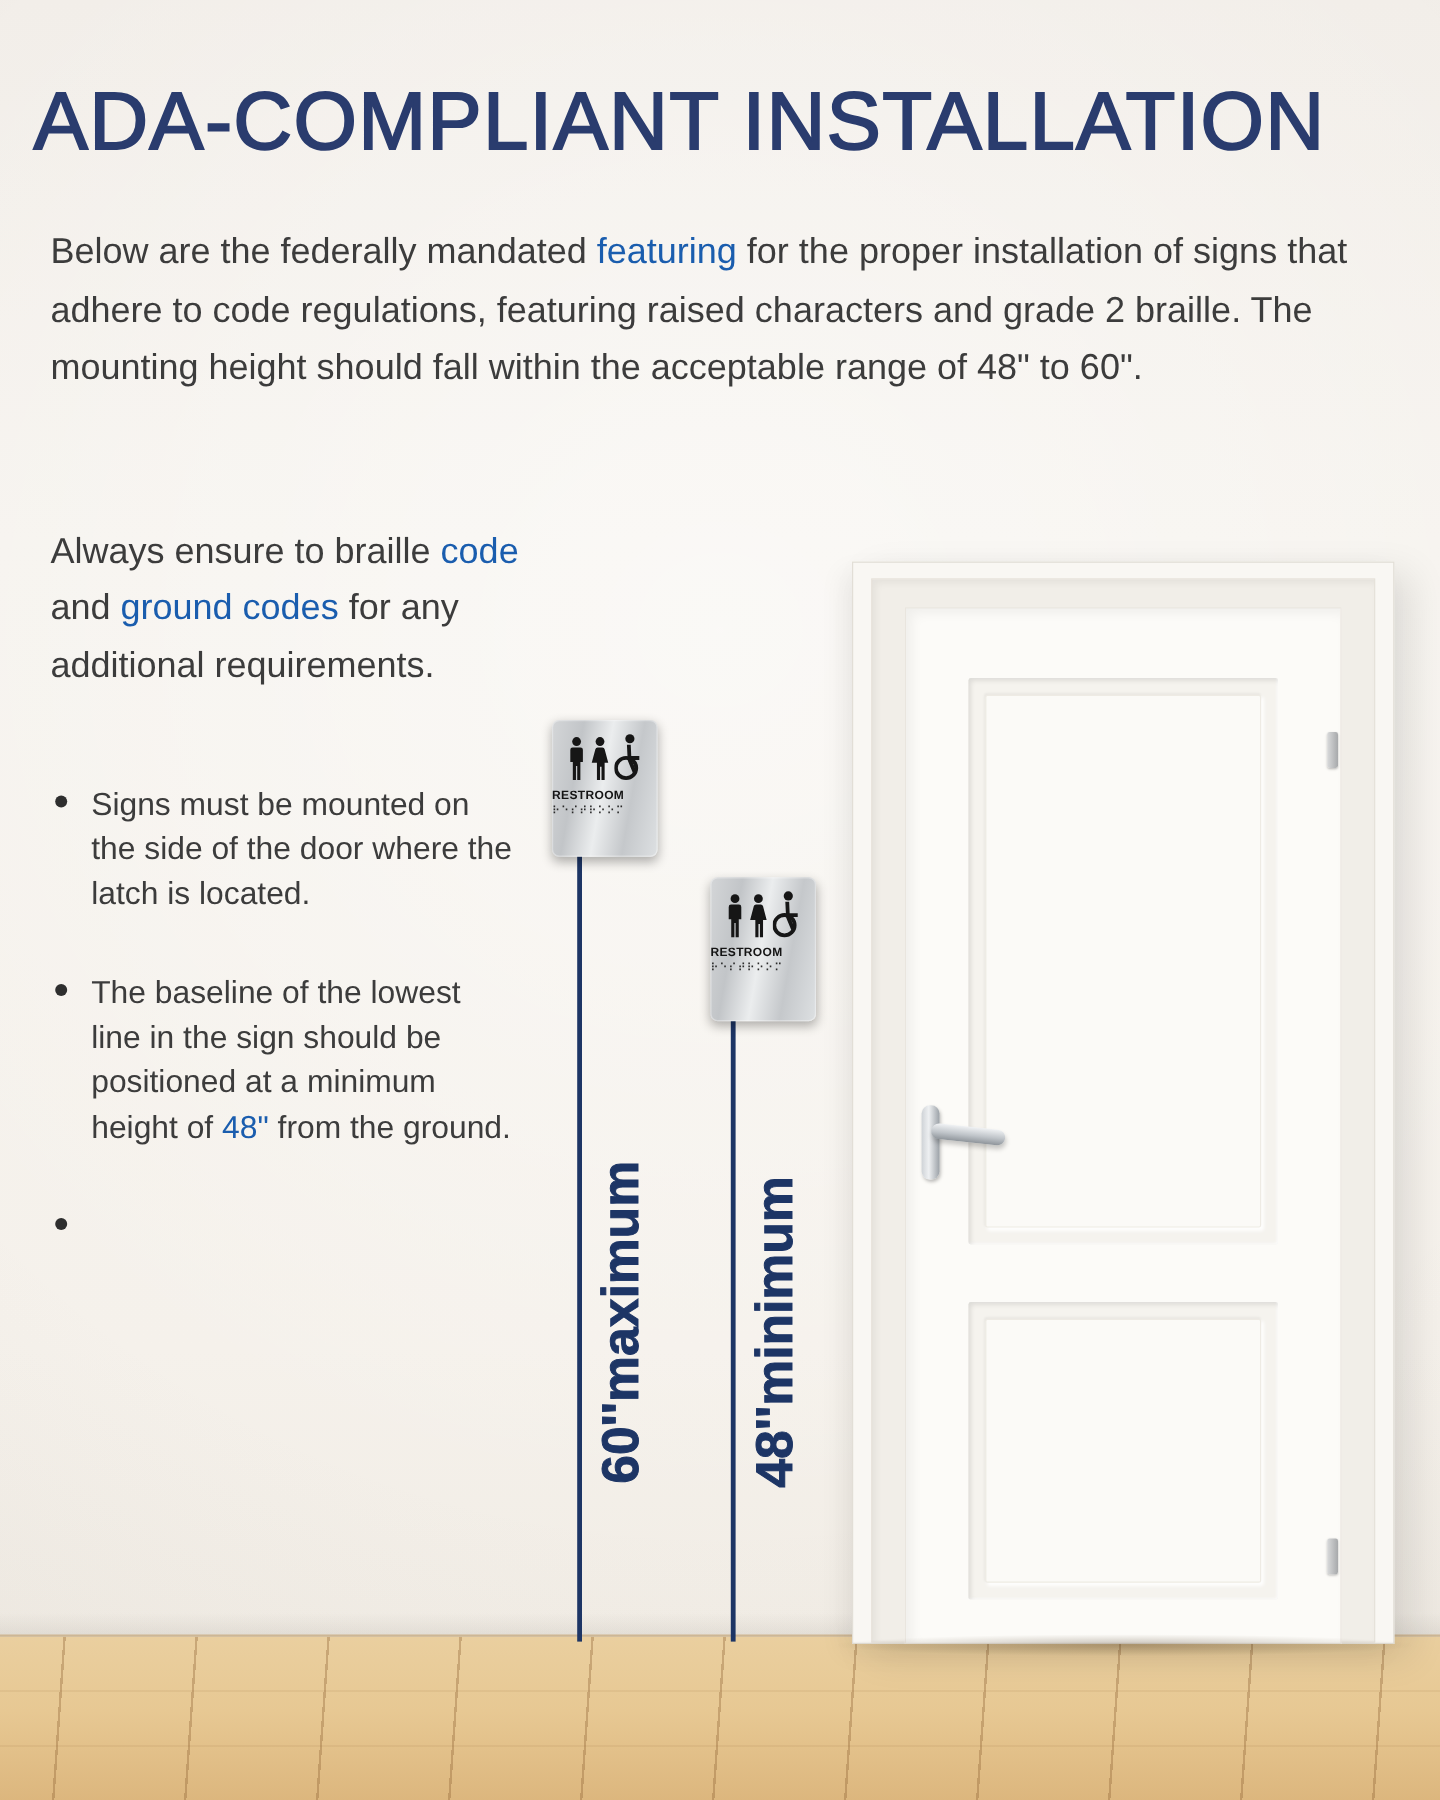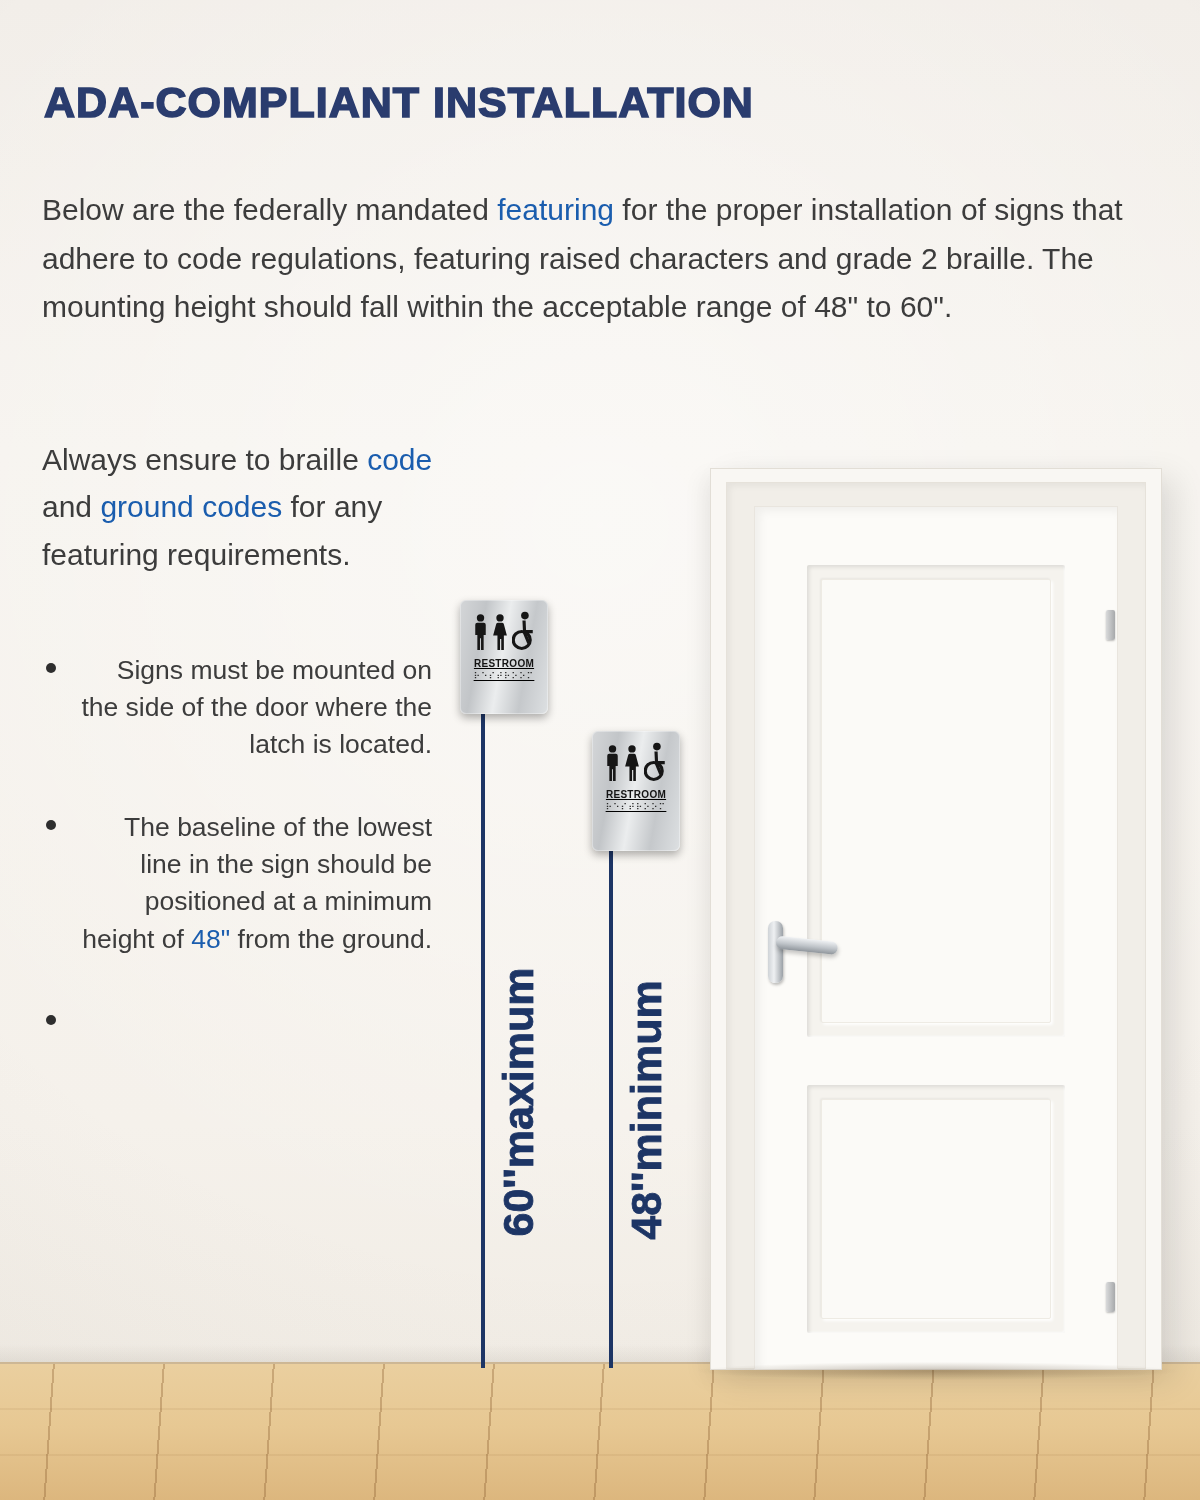--- a/index.html
+++ b/index.html
@@ -7,36 +7,36 @@
     position:relative; width:1200px; height:1500px; overflow:hidden;
     font-family:"Liberation Sans", sans-serif;
     background: linear-gradient(180deg, #f2eee9 0%, #f6f3ee 30%, #f5f1eb 75%, #efeae2 100%);
   }
   .wall { position:absolute; inset:0;
     background: radial-gradient(120% 90% at 50% 35%, rgba(255,255,255,0.5) 0%, rgba(255,255,255,0) 55%, rgba(120,110,95,0.08) 100%);
   }
 
   
   .title {
-    position:absolute; left:28px; top:62px; margin:16px; width:1150px;
-    font-size:43px; font-weight:bold; color:#2a3c6e; letter-spacing:1px;
+    position:absolute; left:28px; top:62px; margin:0; width:1150px;
+    font-size:68px; font-weight:normal; color:#2a3c6e; letter-spacing:1px;
     -webkit-text-stroke:1.6px #2a3c6e; white-space:nowrap;
   }
   .intro {
     position:absolute; left:42px; top:186px; width:1105px; margin:0;
     font-size:30px; line-height:1.62; color:#3c3c3c;
   }
   .consult {
     position:absolute; left:42px; top:436px; width:424px; margin:0;
     font-size:30px; line-height:1.58; color:#3c3c3c;
   }
   .hl { color:#1a5dae; }
 
   .bullets { position:absolute; left:46px; top:652px; width:410px; margin:0; padding:0; list-style:none; }
-  .bullet { display:flex; margin-bottom:46px;text-align:right; }
+  .bullet { display:flex; margin-bottom:46px; }
   .dot { flex:0 0 auto; width:10px; height:10px; border-radius:50%; background:#2e2e2e; margin:11px 20px 0 0; }
   .btext { font-size:26.5px; line-height:1.4; color:#3c3c3c; width:356px; }
 
   
   .floor {
     position:absolute; left:0; top:1362px; width:1200px; height:138px;
     background: linear-gradient(180deg, #eacf9f 0%, #e7c893 45%, #dcb67d 100%);
     border-top:2px solid #cdb795; overflow:hidden;
   }
   .planks {
@@ -109,25 +109,24 @@
     position:absolute; width:300px; height:50px; transform:rotate(-90deg);
     font-size:43px; font-weight:bold; color:#1d3565; -webkit-text-stroke:0.8px #1d3565;
     text-align:center; line-height:50px; white-space:nowrap;
   }
   .label-60 { left:368px; top:1077px; }
   .label-48 { left:496px; top:1085px; }
 
   
   .sign {
     position:absolute; width:88px; box-sizing:border-box; border-radius:6px;
-    padding:9px 0 6px; text-align:center;
+    padding:9px 0 6px; text-align:left;
     background: linear-gradient(100deg,#d4d6d8 0%,#c2c5c8 25%,#ebedee 48%,#c5c8cb 72%,#dde0e2 100%);
     box-shadow: 0 4px 9px rgba(0,0,0,0.30), inset 0 0 0 1px rgba(255,255,255,0.35);
     z-index:3;
-    text-decoration:underline;
   }
   .sign-a { left:460px; top:600px; height:114px; }
   .sign-b { left:592px; top:731px; height:120px; }
   .sign-icons { display:flex; justify-content:center; align-items:flex-end; gap:3px; height:42px; margin-top:1px; }
   .ic { fill:#161616; }
   .ic-man { height:38px; }
   .ic-woman { height:38px; }
   .ic-wheel { height:41px; }
   .ic-wheel circle.rim { fill:none; stroke:#161616; stroke-width:4.5; }
   .sign-label { font-size:10px; font-weight:bold; letter-spacing:0.3px; color:#141414; margin-top:6px; }
@@ -201,21 +200,21 @@
       </svg>
     </div>
     <div class="sign-label">RESTROOM</div>
     <div class="braille">⠗⠑⠎⠞⠗⠕⠕⠍</div>
   </div>
 
   <h1 class="title">ADA-COMPLIANT INSTALLATION</h1>
 
   <p class="intro"><span>Below are the federally mandated </span><span class="hl">featuring</span><span> for the proper installation of signs that adhere to code regulations, featuring raised characters and grade 2 braille. The mounting height should fall within the acceptable range of 48" to 60".</span></p>
 
-  <p class="consult"><span>Always ensure to braille </span><span class="hl">code</span><span> and </span><span class="hl">ground codes</span><span> for any featuring requirements.</span></p>
+  <p class="consult"><span>Always ensure to braille </span><span class="hl">code</span><span> and </span><span class="hl">ground codes</span><span> for any additional requirements.</span></p>
 
   <ul class="bullets">
     <li class="bullet">
       <span class="dot"></span>
       <span class="btext"><span>Signs must be mounted on the side of the door where the latch is located.</span></span>
     </li>
     <li class="bullet">
       <span class="dot"></span>
       <span class="btext"><span>The baseline of the lowest line in the sign should be positioned at a minimum height of </span><span class="hl">48"</span><span> from the ground.</span></span>
     </li>

